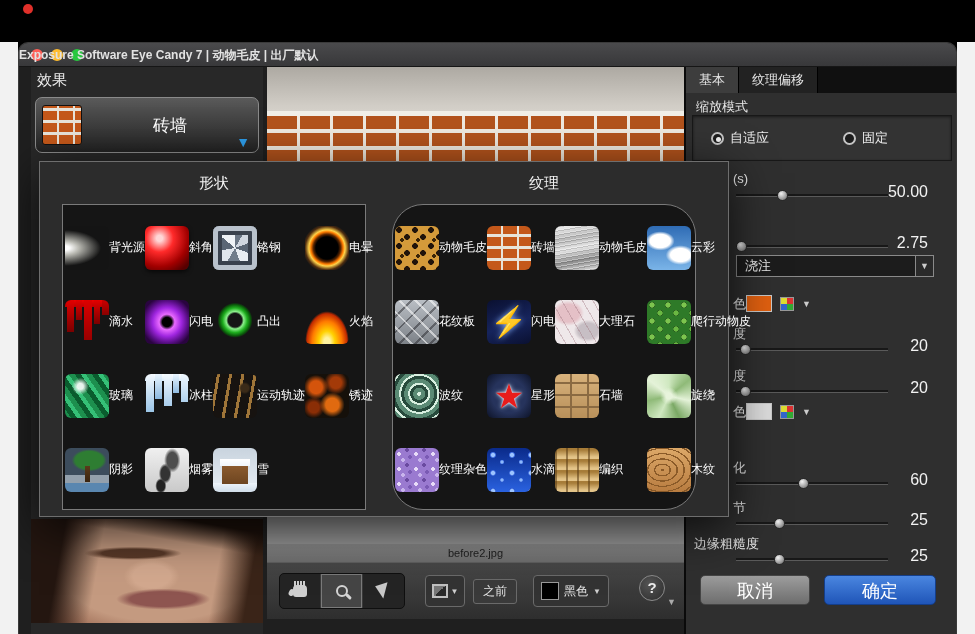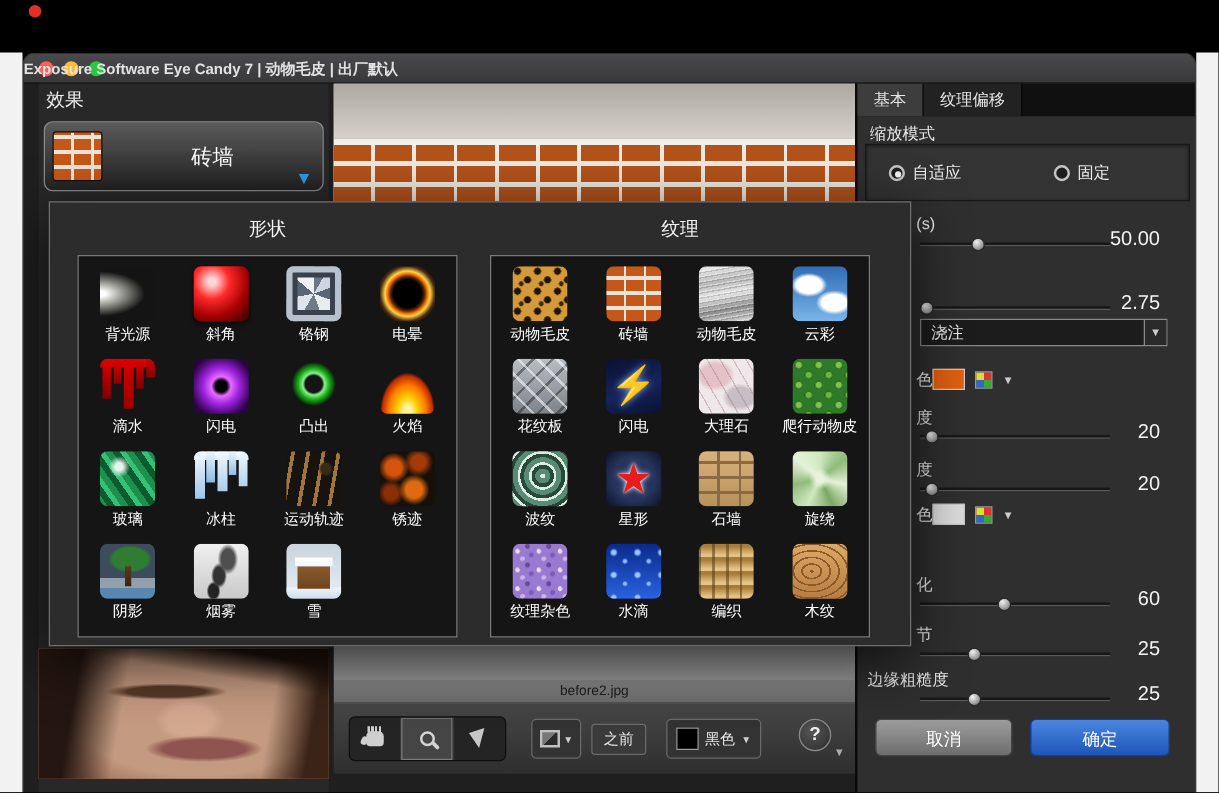--- a/index.html
+++ b/index.html
@@ -82,32 +82,32 @@
   .p-label.wide{left:8px;}
   .p-value{position:absolute;right:30px;top:12px;color:#f2f2f2;font-size:16px;}
   .slider{position:absolute;left:50px;top:18px;width:152px;height:12px;}
   .slider .track{position:absolute;left:0;right:0;top:5px;height:3px;background:#181818;border-bottom:1px solid #5a5a5a;}
   .slider .thumb{position:absolute;top:1px;width:11px;height:11px;margin-left:-5px;border-radius:50%;background:radial-gradient(circle at 35% 30%,#f2f2f2,#9e9e9e 60%,#5f5f5f);border:1px solid #2a2a2a;}
   .dropdown{position:absolute;left:50px;top:0;width:198px;height:22px;background:#1c1c1c;border:1px solid #8a8a8a;color:#ececec;font-size:13px;line-height:20px;padding-left:8px;}
   .dropdown .arrow-cell{position:absolute;right:0;top:0;width:18px;height:100%;border-left:1px solid #8a8a8a;text-align:center;color:#ccc;font-size:9px;line-height:20px;background:#2a2a2a;}
   .cswatch{position:absolute;left:60px;top:0;width:26px;height:17px;border:1px solid #c8c8c8;}
   .palette-icon{position:absolute;left:94px;top:2px;width:14px;height:14px;border:1px solid #999;background:conic-gradient(#d33 0 25%, #3a3 0 50%, #36c 0 75%, #dd3 0);}
   .cchev{position:absolute;left:116px;top:4px;color:#ccc;font-size:9px;}
-  .btn{position:absolute;top:508px;height:30px;border-radius:5px;color:#fff;font-size:14px;text-align:center;line-height:30px;}
+  .btn{position:absolute;top:508px;height:30px;border-radius:5px;color:#fff;font-size:18px;text-align:center;line-height:30px;}
   .btn.cancel{left:14px;width:110px;background:linear-gradient(#9d9d9d,#6d6d6d);border:1px solid #454545;}
   .btn.ok{left:138px;width:112px;background:linear-gradient(#4a86e0,#1f55b8);border:1px solid #143e8a;}
 
   
   .overlay{position:absolute;left:20px;top:118px;width:690px;height:356px;background:#2c2c2c;border:1px solid #6e6e6e;box-shadow:0 12px 44px rgba(0,0,0,.75);}
   .ov-title{position:absolute;top:12px;width:304px;text-align:center;color:#f2f2f2;font-size:15px;}
   .ov-title.shapes{left:22px;} .ov-title.textures{left:352px;}
   .group-box{position:absolute;top:42px;width:304px;height:306px;background:#151515;border:1px solid #7a7a7a;}
-  .group-box.shapes{left:22px;} .group-box.textures{left:352px;}
+  .group-box.shapes{left:22px;} .group-box.textures{left:352px;border-radius:31px;}
   .tile-grid{display:grid;grid-template-columns:repeat(4,1fr);padding:4px 2px;}
-  .grid-item{display:flex;flex-direction:column;align-items:center;height:74px;}
+  .grid-item{display:flex;align-items:center;height:74px;}
   .tile{width:44px;height:44px;margin-top:4px;display:flex;align-items:center;justify-content:center;}
   .tile-label{font-size:12px;color:#fff;margin-top:2px;white-space:nowrap;}
   .glyph{line-height:1;}
 
   
   .icon-backlight{border-radius:6px;background:#141414 radial-gradient(ellipse 120% 60% at 0% 50%, #fff 0 8%, #b9b9b2 26%, rgba(0,0,0,0) 68%);}
   .icon-bevel{border-radius:50%;background:radial-gradient(circle at 33% 28%, #ffd6d6 0 7%, #ff2a2a 32%, #a30000 65%, #570000 88%);box-shadow:0 2px 4px rgba(0,0,0,.6);}
   .icon-chrome{border-radius:50%;background:conic-gradient(from 30deg,#cfd6e0 0 40deg,#5a6675 40deg 80deg,#e8edf2 80deg 130deg,#707c8a 130deg 180deg,#dfe5ec 180deg 230deg,#5a6675 230deg 280deg,#eef2f6 280deg 330deg,#6a7685 330deg);box-shadow:inset 0 0 0 5px #b9c2cc, inset 0 0 0 9px #39414d;}
   .icon-corona{border-radius:50%;background:radial-gradient(circle,#000 0 36%,#5a2500 44%,#ff7b00 52%,#ffd24a 58%,rgba(255,120,0,.25) 70%,rgba(0,0,0,0) 78%);}
   .icon-drip{background-image:linear-gradient(#e20000,#7a0000),linear-gradient(#e20000,#8a0000),linear-gradient(#d00,#900),linear-gradient(#e20000,#7a0000),linear-gradient(#c00,#800),linear-gradient(#e00,#b00);background-repeat:no-repeat;background-size:7px 32px,6px 20px,8px 40px,6px 24px,7px 15px,44px 7px;background-position:2px 0,11px 0,19px 0,29px 0,37px 0,0 0;}

